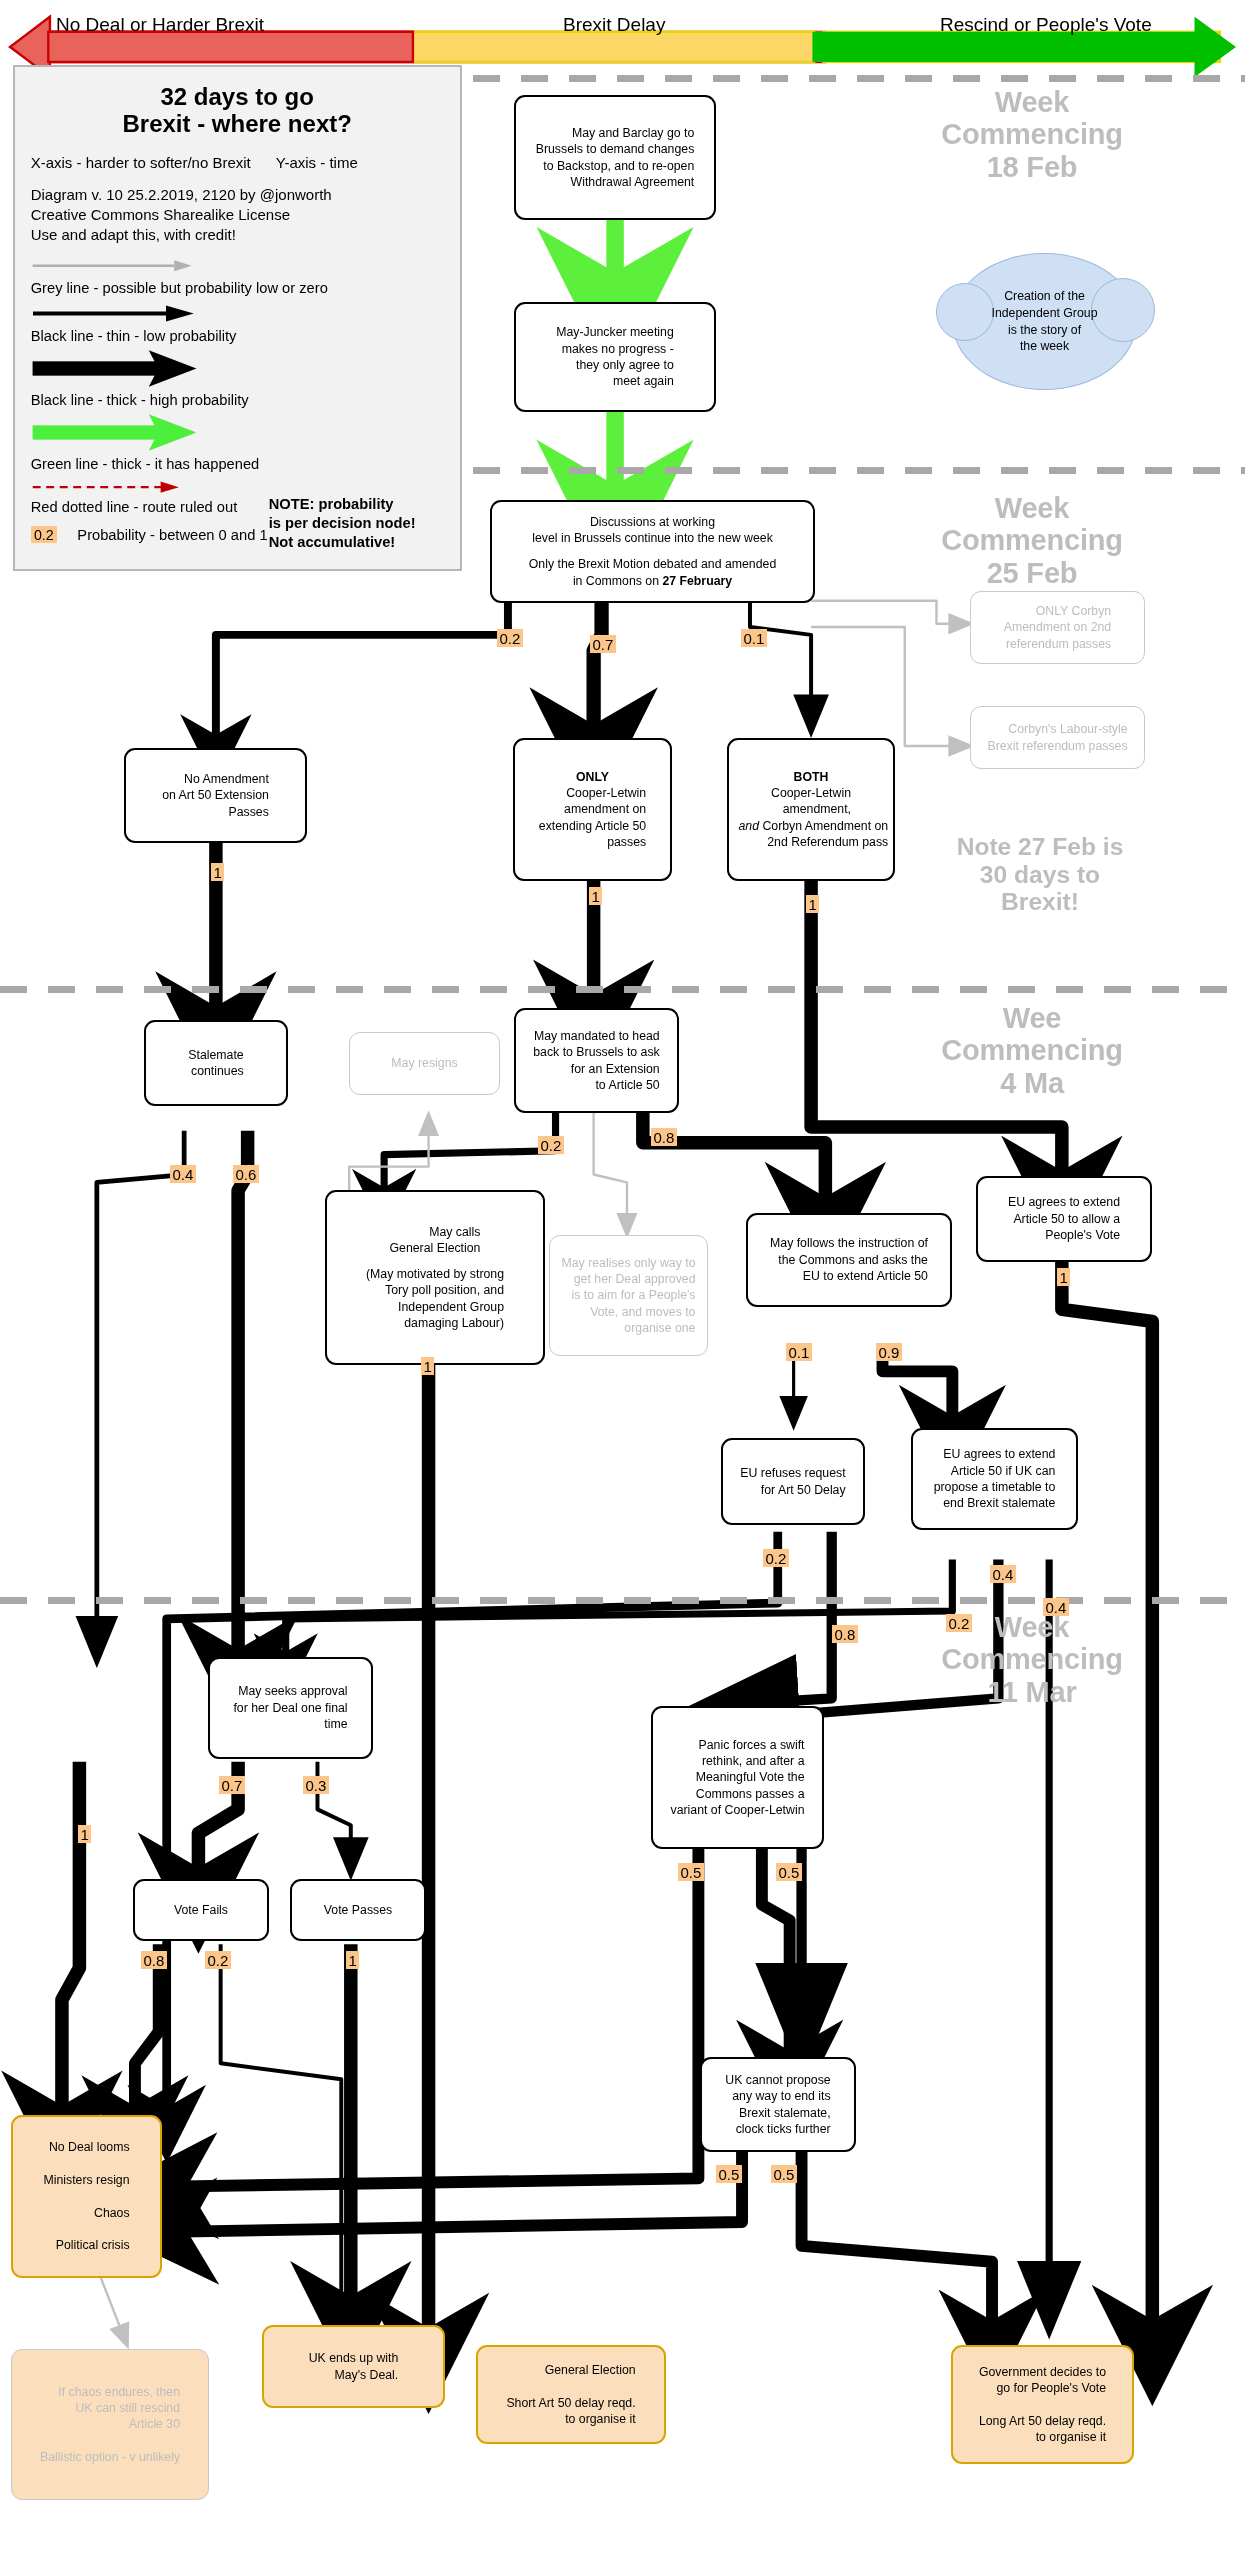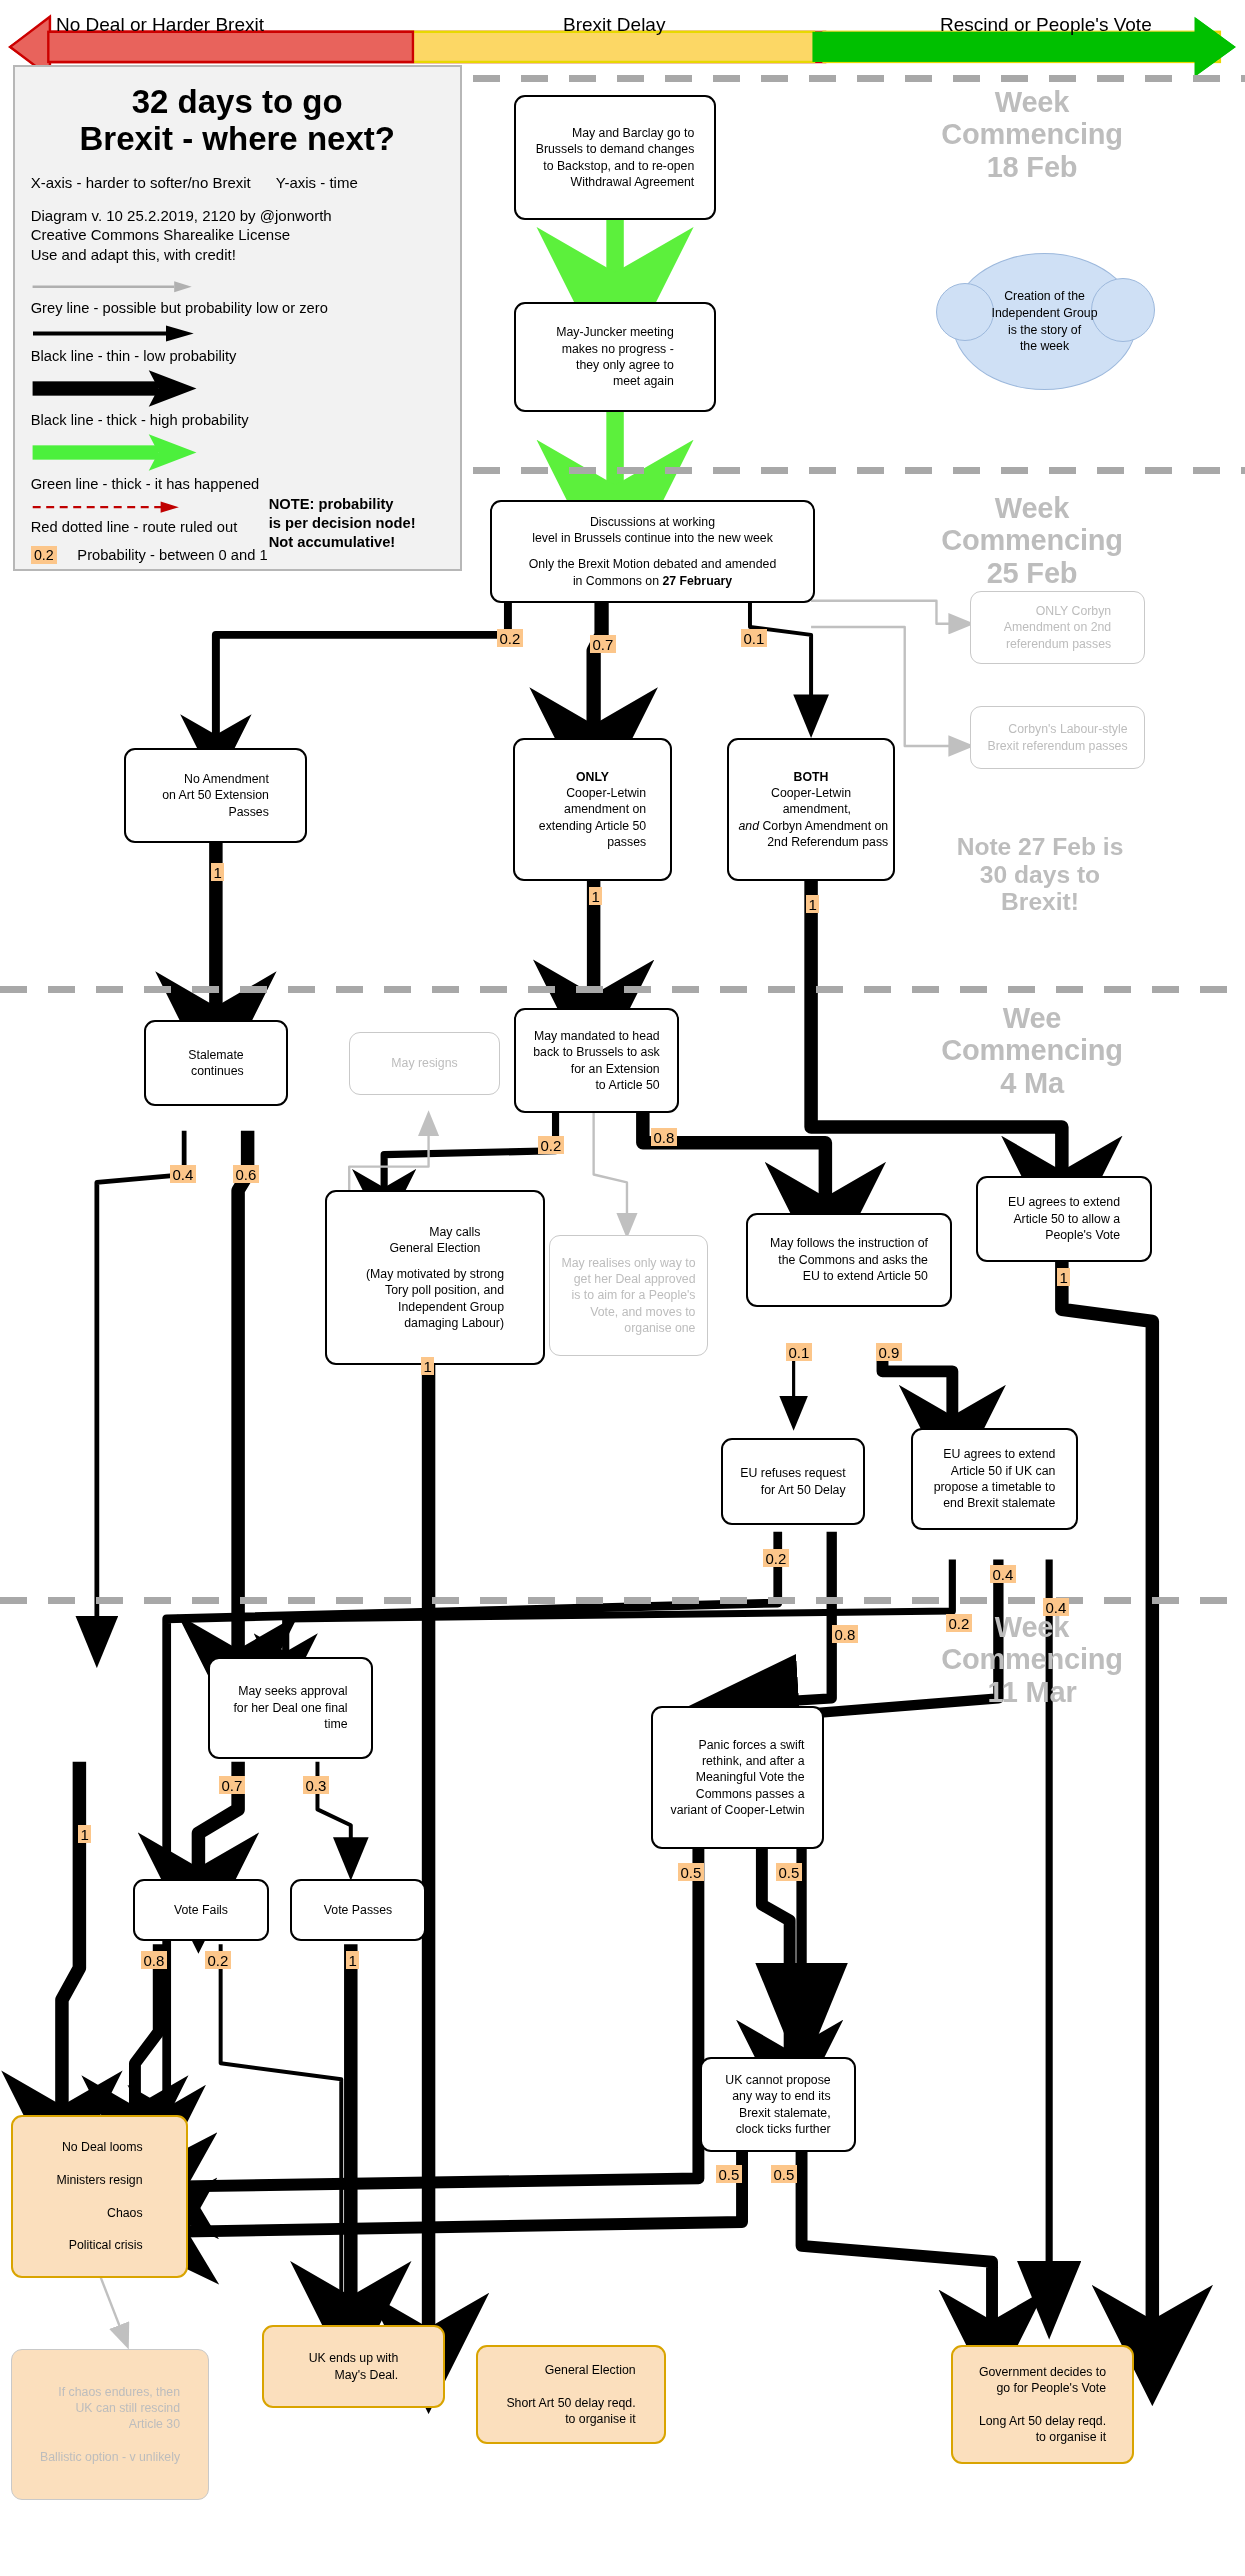--- a/index.html
+++ b/index.html
@@ -41,21 +41,21 @@
   .cloud:after{width:62px;height:62px;right:-19px;top:24px;}
   .cloud span{position:relative;z-index:3;}
 
   
   .prob{position:absolute;background:#fcc68a;color:#000;font-size:15px;
      font-weight:normal;line-height:1;padding:1.6px 2.4px;z-index:40;font-family:"Liberation Sans",sans-serif;}
 
   
   .legend{position:absolute;left:12.7px;top:65px;width:449px;height:506px;
      background:#f2f2f2;border:2.4px solid #b7b7b7;box-sizing:border-box;padding:11px 16px;}
-  .legend h1{margin:6.3px 0 0;text-align:center;font-size:33px;line-height:1.12;font-weight:bold;}
+  .legend h1{margin:6.3px 0 0;text-align:center;font-size:24px;line-height:1.12;font-weight:bold;}
   .leg-axis{margin-top:16px;font-size:15px;}
   .leg-axis span{display:inline-block;}
   .leg-meta{margin-top:14.3px;font-size:15px;line-height:1.32;}
   .leg-row{margin-top:4.8px;font-size:14.7px;}
   .leg-note{position:absolute;right:16px;bottom:17.5px;width:175px;font-weight:bold;
      font-size:14.7px;line-height:1.28;}
   .leg-chip{display:inline-block;background:#fcc68a;font-size:14.3px;padding:0.8px 3.2px;}
 
   svg.wires{position:absolute;left:0;top:0;width:1246px;height:2576px;pointer-events:none;}
 </style>
@@ -377,21 +377,21 @@
 rethink, and after a
 Meaningful Vote the
 Commons passes a
 variant of Cooper-Letwin</div>
 
   <div class="node" style="left:700px;top:2057px;width:156px;height:95px;white-space:pre-line;">UK cannot propose
 any way to end its
 Brexit stalemate,
 clock ticks further</div>
 
-  <div class="node orange" style="left:11px;top:2115px;width:177px;height:163px;white-space:pre-line;">No Deal looms
+  <div class="node orange" style="left:11px;top:2115px;width:151px;height:163px;white-space:pre-line;">No Deal looms
 
 Ministers resign
 
 Chaos
 
 Political crisis</div>
 
   <div class="node orange grey" style="left:11px;top:2349px;width:198px;height:151px;white-space:pre-line;">If chaos endures, then
 UK can still rescind
 Article 30

